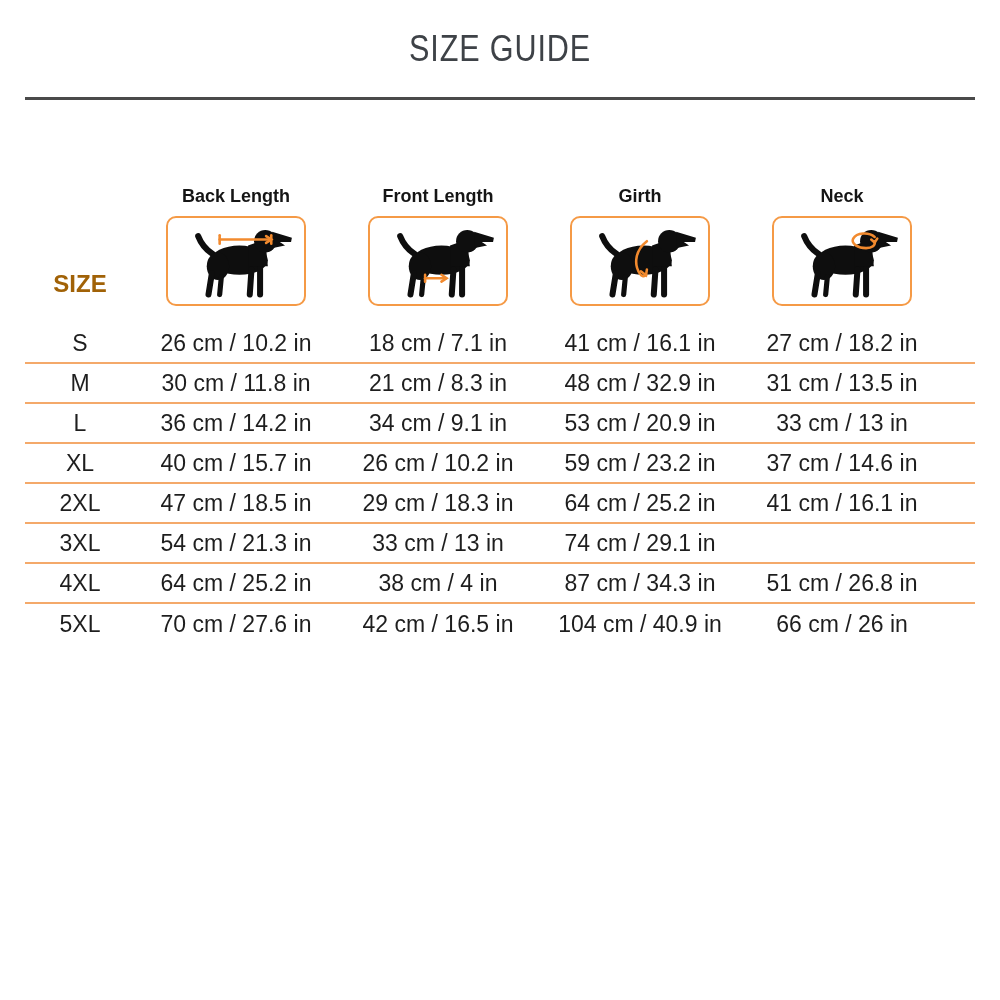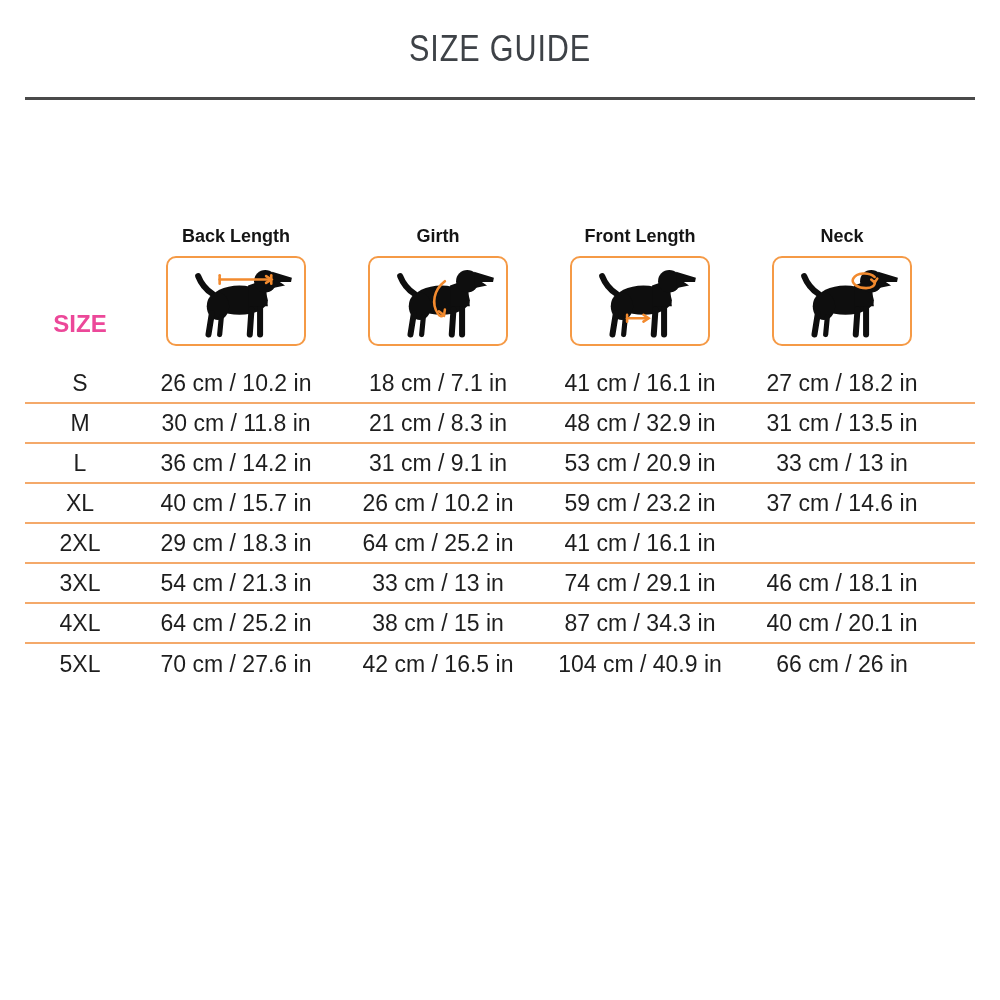--- a/index.html
+++ b/index.html
@@ -29,24 +29,24 @@
   .size-table { margin:0 25px; }
   .grid {
     display:grid;
     grid-template-columns:110px 202px 202px 202px 202px;
   }
   .hdr-grid { margin-top:86px; align-items:end; }
   .size-col-label {
     text-align:center;
     font-size:24px;
     font-weight:700;
-    color:#ec4899;
+    color:#a16207;
     padding-bottom:8px;
   }
-  .col-hdr { display:flex; flex-direction:column; align-items:center;margin-top:40px; }
+  .col-hdr { display:flex; flex-direction:column; align-items:center; }
   .col-hdr-label {
     font-size:18px;
     font-weight:700;
     color:#151515;
     margin-bottom:9px;
     white-space:nowrap;
   }
   .dog-box {
     width:140px; height:90px;
     border:2px solid #F59A46;
@@ -107,41 +107,41 @@
             <path d="M56,25 L116,25"></path>
             <path d="M56,20 L56,30"></path>
             <path d="M116,20 L116,30"></path>
             <path d="M110,21 L116,25 L110,29"></path>
           </g>
         </svg>
       </div>
     </div>
 
     <div class="col-hdr">
-      <div class="col-hdr-label">Girth</div>
-      <div class="dog-box">
-        <svg viewBox="0 0 150 100">
-          <use href="#dog-sil" xlink:href="#dog-sil"></use>
-          <g stroke="#F28A2E" stroke-width="3" fill="none" stroke-linecap="round">
-            <path d="M83,27 C70,37 67,53 75,65 C77,68 80,68.5 82,66.5"></path>
-            <path d="M76,62 L82,66.5 L83,60"></path>
-          </g>
-        </svg>
-      </div>
-    </div>
-
-    <div class="col-hdr">
       <div class="col-hdr-label">Front Length</div>
       <div class="dog-box">
         <svg viewBox="0 0 150 100">
           <use href="#dog-sil" xlink:href="#dog-sil"></use>
           <g stroke="#F28A2E" stroke-width="3" fill="none" stroke-linecap="round">
             <path d="M60,70 L84,70"></path>
             <path d="M60,66 L60,74"></path>
             <path d="M79,66 L85,70 L79,74"></path>
+          </g>
+        </svg>
+      </div>
+    </div>
+
+    <div class="col-hdr">
+      <div class="col-hdr-label">Girth</div>
+      <div class="dog-box">
+        <svg viewBox="0 0 150 100">
+          <use href="#dog-sil" xlink:href="#dog-sil"></use>
+          <g stroke="#F28A2E" stroke-width="3" fill="none" stroke-linecap="round">
+            <path d="M83,27 C70,37 67,53 75,65 C77,68 80,68.5 82,66.5"></path>
+            <path d="M76,62 L82,66.5 L83,60"></path>
           </g>
         </svg>
       </div>
     </div>
 
     <div class="col-hdr">
       <div class="col-hdr-label">Neck</div>
       <div class="dog-box">
         <svg viewBox="0 0 150 100">
           <use href="#dog-sil" xlink:href="#dog-sil"></use>
@@ -168,54 +168,54 @@
       <div class="cell">M</div>
       <div class="cell">30 cm / 11.8 in</div>
       <div class="cell">21 cm / 8.3 in</div>
       <div class="cell">48  cm / 32.9 in</div>
       <div class="cell">31 cm / 13.5 in</div>
     </div>
 
     <div class="grid data-row divided">
       <div class="cell">L</div>
       <div class="cell">36 cm / 14.2 in</div>
-      <div class="cell">31 cm / 9.1 in</div>
+      <div class="cell">34 cm / 9.1 in</div>
       <div class="cell">53 cm / 20.9 in</div>
       <div class="cell">33 cm / 13 in</div>
     </div>
 
     <div class="grid data-row divided">
       <div class="cell">XL</div>
       <div class="cell">40 cm / 15.7 in</div>
       <div class="cell">26 cm / 10.2 in</div>
       <div class="cell">59 cm / 23.2 in</div>
       <div class="cell">37 cm / 14.6 in</div>
     </div>
 
     <div class="grid data-row divided">
       <div class="cell">2XL</div>
+      <div class="cell">47 cm / 18.5 in</div>
       <div class="cell">29 cm / 18.3 in</div>
       <div class="cell">64 cm / 25.2 in</div>
       <div class="cell">41 cm / 16.1 in</div>
     </div>
 
     <div class="grid data-row divided">
       <div class="cell">3XL</div>
       <div class="cell">54 cm / 21.3 in</div>
       <div class="cell">33 cm / 13 in</div>
       <div class="cell">74 cm / 29.1 in</div>
-      <div class="cell">46 cm / 18.1 in</div>
     </div>
 
     <div class="grid data-row divided">
       <div class="cell">4XL</div>
       <div class="cell">64 cm / 25.2 in</div>
-      <div class="cell">38 cm / 15 in</div>
+      <div class="cell">38 cm / 4 in</div>
       <div class="cell">87 cm / 34.3 in</div>
-      <div class="cell">40 cm / 20.1 in</div>
+      <div class="cell">51 cm / 26.8 in</div>
     </div>
 
     <div class="grid data-row">
       <div class="cell">5XL</div>
       <div class="cell">70 cm / 27.6 in</div>
       <div class="cell">42 cm / 16.5 in</div>
       <div class="cell">104 cm / 40.9 in</div>
       <div class="cell">66 cm / 26 in</div>
     </div>
 

